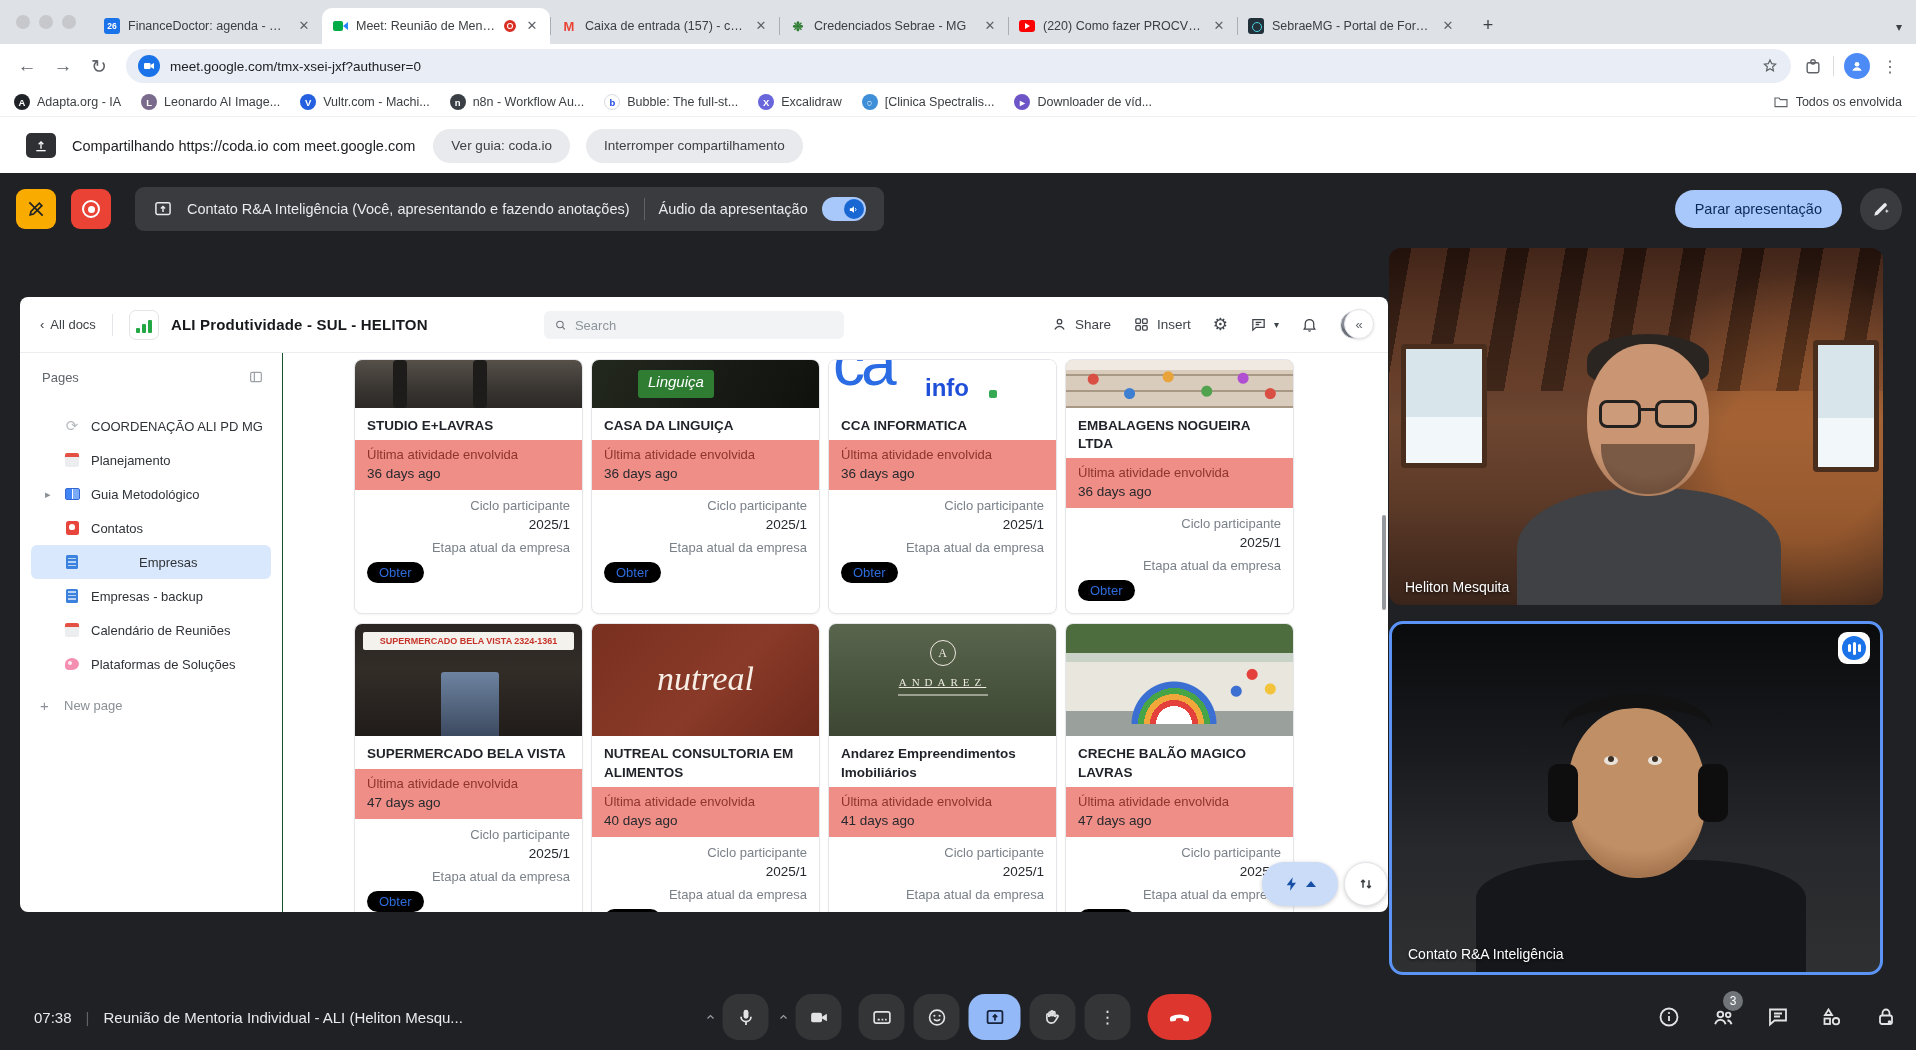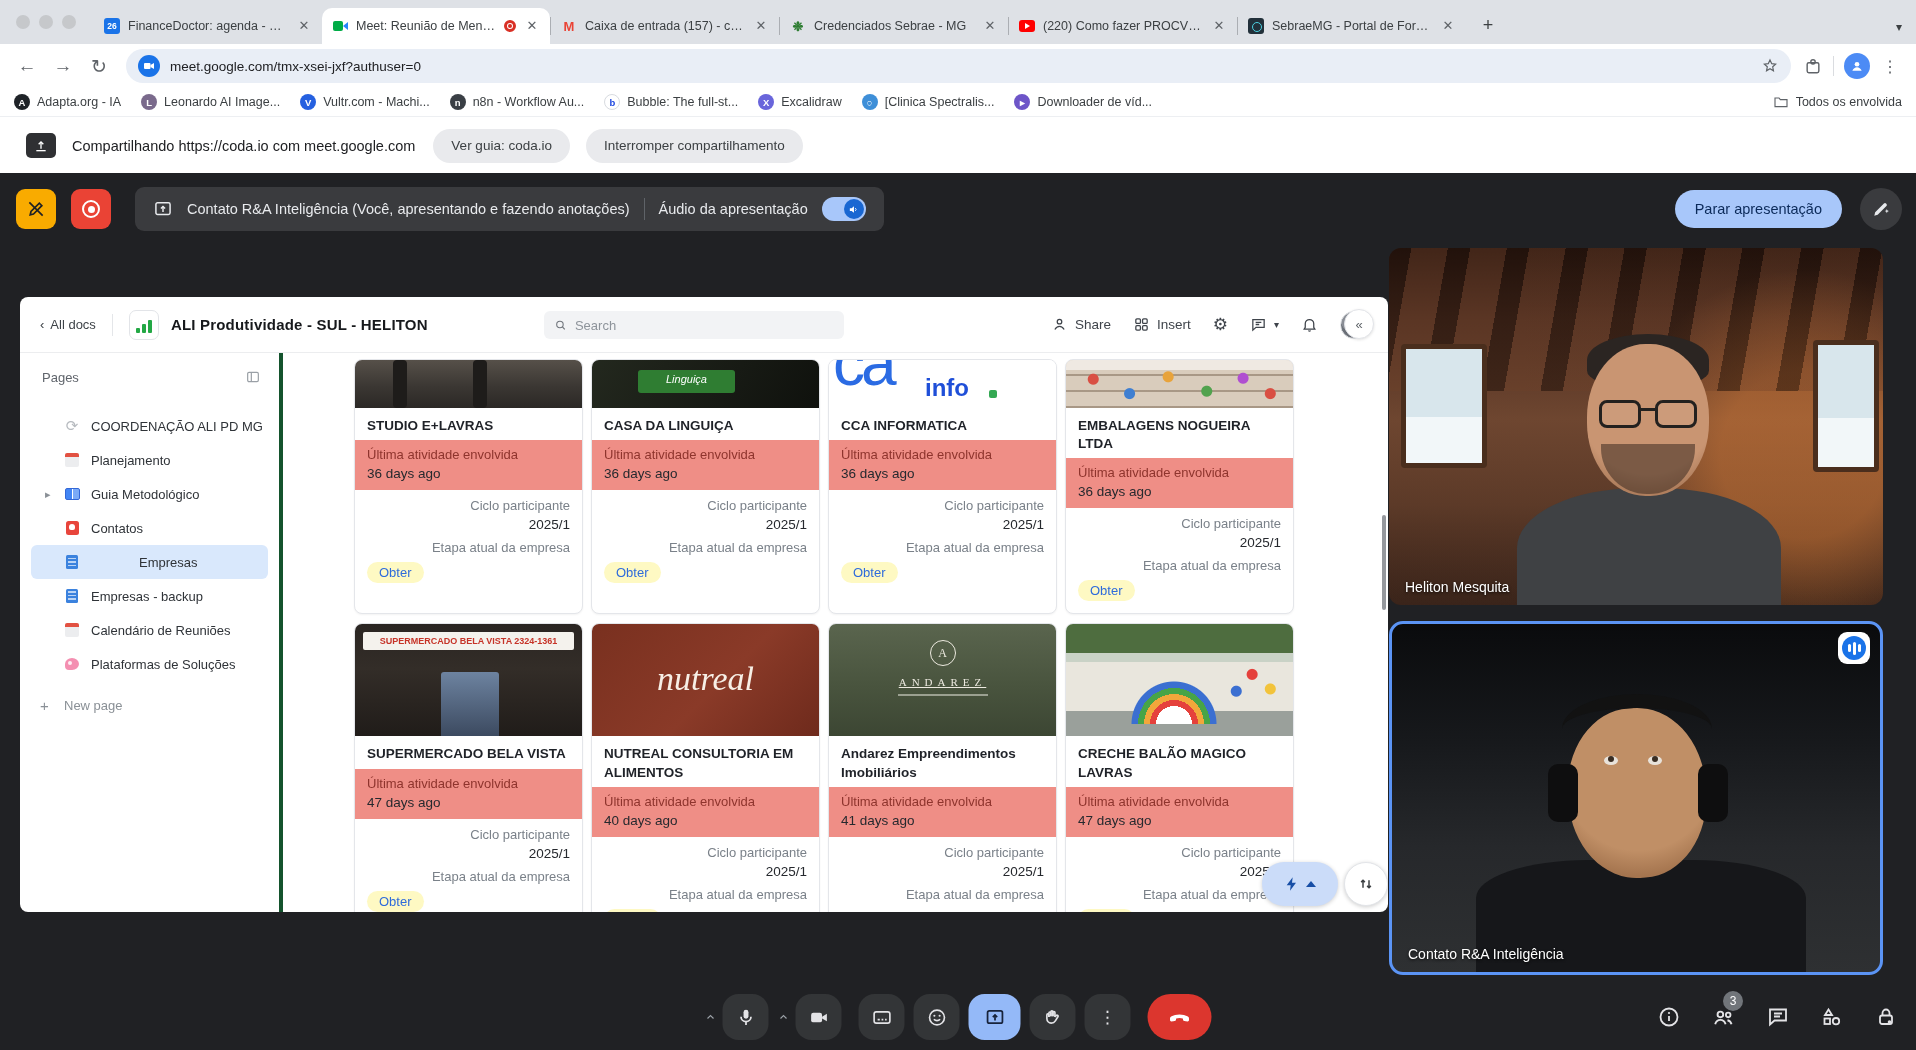--- a/index.html
+++ b/index.html
@@ -83,21 +83,21 @@
   .docicon i { display:block; width:4px; background:#23A845; border-radius:1px; }
   .doctitle { font-size:15px; font-weight:bold; color:#17191C; margin-left:12px; letter-spacing:.2px; }
   .searchpill { position:absolute; left:524px; top:14px; width:300px; height:28px; background:#F2F3F5; border-radius:6px; display:flex; align-items:center; gap:8px; padding:0 10px; }
   .searchpill input { border:none; outline:none; background:transparent; font-size:13px; color:#62676E; width:100%; font-family:inherit; }
   .searchpill input::placeholder { color:#8E949B; }
   .hdr-right { margin-left:auto; display:flex; align-items:center; gap:22px; color:#3F444B; font-size:13.5px; }
   .hdr-item { display:flex; align-items:center; gap:7px; }
   .coda-avatar { width:28px; height:28px; border-radius:50%; background:radial-gradient(circle at 50% 30%, #cfa98c 0 28%, #8d9199 30% 58%, #6f747c 60%); border:1px solid #E0E2E5; }
 
   .coda-body { display:flex; height:559px; }
-  .sidebar { width:263px; border-right:4px solid #14532d; padding-top:16px; position:relative; flex:0 0 263px; }
+  .sidebar { width:263px; border-right:1px solid #14532d; padding-top:16px; position:relative; flex:0 0 263px; }
   .pages-row { display:flex; align-items:center; padding:0 18px 0 22px; color:#60656C; font-size:13px; }
   .pages-row .sp { margin-left:auto; color:#9AA0A6; display:flex; }
   .plist { margin-top:24px; }
   .pitem { height:34px; display:flex; align-items:center; margin:0 11px; padding-left:33px; font-size:13px; color:#2F3338; position:relative; border-radius:6px; }
   .pitem.sel { background:#D9E8FC;gap:48px; }
   .pitem .chev { position:absolute; left:14px; color:#8A9096; font-size:11px; }
   .picon { width:16px; height:16px; margin-right:11px; flex:0 0 16px; position:relative; display:flex; align-items:center; justify-content:center; }
   .ic-sync { color:#B6BABF; font-size:15px; }
   .ic-cal { width:14px; height:14px; background:#ECEDEF; border-radius:2px; border-top:4px solid #E25142; }
   .ic-book { width:15px; height:12px; background:linear-gradient(90deg,#4285F4 48%, #fff 48% 52%, #7BAAF7 52%); border-radius:2px; border:1px solid #3367D6; }
@@ -116,28 +116,28 @@
   .cimg { width:100%; position:relative; overflow:hidden; }
   .r1 .cimg { height:48px; }
   .r2 .cimg { height:112px; }
   .ctitle { padding:9px 12px 5px; font-size:13.5px; font-weight:bold; color:#1F2228; line-height:1.35; }
   .cbanner { background:#EF8E86; padding:7px 12px 9px; }
   .cbanner .bl { font-size:13px; color:#8E342D; }
   .cbanner .bv { font-size:13.5px; color:#26292E; margin-top:4px; }
   .crow { padding:8px 12px 0;text-align:right; }
   .crow .cl { font-size:13px; color:#7A8189; }
   .crow .cv { font-size:13.5px; color:#26292E; margin-top:4px; }
-  .obter { display:inline-block; margin:7px 12px 12px; background:#fef9c3; color:#2E6BDB; border-radius:12px; padding:3px 12px; font-size:13px; }
+  .obter { display:inline-block; margin:7px 12px 12px; background:#000000; color:#2E6BDB; border-radius:12px; padding:3px 12px; font-size:13px; }
 
   
   .img-c0 { background:linear-gradient(180deg,#565049 0%,#3B3733 55%,#2B2825 100%); }
   .img-c0::before, .img-c0::after { content:""; position:absolute; top:0; bottom:0; width:14px; background:#1E1C1A; border-radius:4px; }
   .img-c0::before { left:38px; } .img-c0::after { left:118px; }
   .img-c1 { background:linear-gradient(120deg,#23281e 0%,#171a14 60%,#0f110d 100%); }
-  .img-c1 .tag { position:absolute; left:46px; top:10px; background:#2F7D32; color:#fff; font-style:italic; font-size:11px; padding:3px 28px 8px; border-radius:3px; }
+  .img-c1 .tag { position:absolute; left:46px; top:10px; background:#2F7D32; color:#fff; font-style:italic; font-size:15px; padding:3px 10px 8px; border-radius:3px; }
   .img-c2 { background:#fff; }
   .img-c2 .bigletters { position:absolute; left:4px; top:-34px; font-size:64px; font-weight:normal; color:#2B6BE3; letter-spacing:-4px; }
   .img-c2 .infotxt { position:absolute; left:96px; top:14px; font-size:24px; font-weight:bold; color:#1F4FD8; }
   .img-c2 .gdot { position:absolute; left:160px; top:30px; width:8px; height:8px; background:#34A853; border-radius:2px; }
   .img-c3 { background:linear-gradient(180deg,#EFE9E2 0 20%,#D9CCBC 20% 100%),#D9CCBC; }
   .img-c3::before { content:""; position:absolute; inset:0;
     background:
       radial-gradient(circle at 12% 40%, #D94F43 0 5px, transparent 6px),
       radial-gradient(circle at 28% 70%, #3F7FD1 0 5px, transparent 6px),
       radial-gradient(circle at 45% 35%, #E8A33B 0 5px, transparent 6px),
@@ -722,20 +722,25 @@
             <i style="height:8px"></i>
             <i style="height:13px"></i>
             <i style="height:8px"></i>
           </span>
       </div>
       <div class="vname">Contato R&amp;A Inteligência</div>
     </div>
   </div>
 
   <div class="bottombar">
+    <div class="bb-left">
+      <span>07:38</span>
+      <span class="bsep">|</span>
+      <span class="bb-title">Reunião de Mentoria Individual - ALI (Heliton Mesqu...</span>
+    </div>
 
     <div class="bb-center">
       <span class="chev-mini">
           <svg width="12" height="12" viewBox="0 0 24 24" fill="none" stroke="currentColor" stroke-width="2.4">
             <path d="M6 15l6-6 6 6"></path>
           </svg>
         </span>
       <span class="cbtn">
         <svg width="21" height="21" viewBox="0 0 24 24" fill="none" stroke="currentColor" stroke-width="2">
             <rect x="9.2" y="3.2" width="5.6" height="10.2" rx="2.8" fill="currentColor" stroke="none"></rect>

